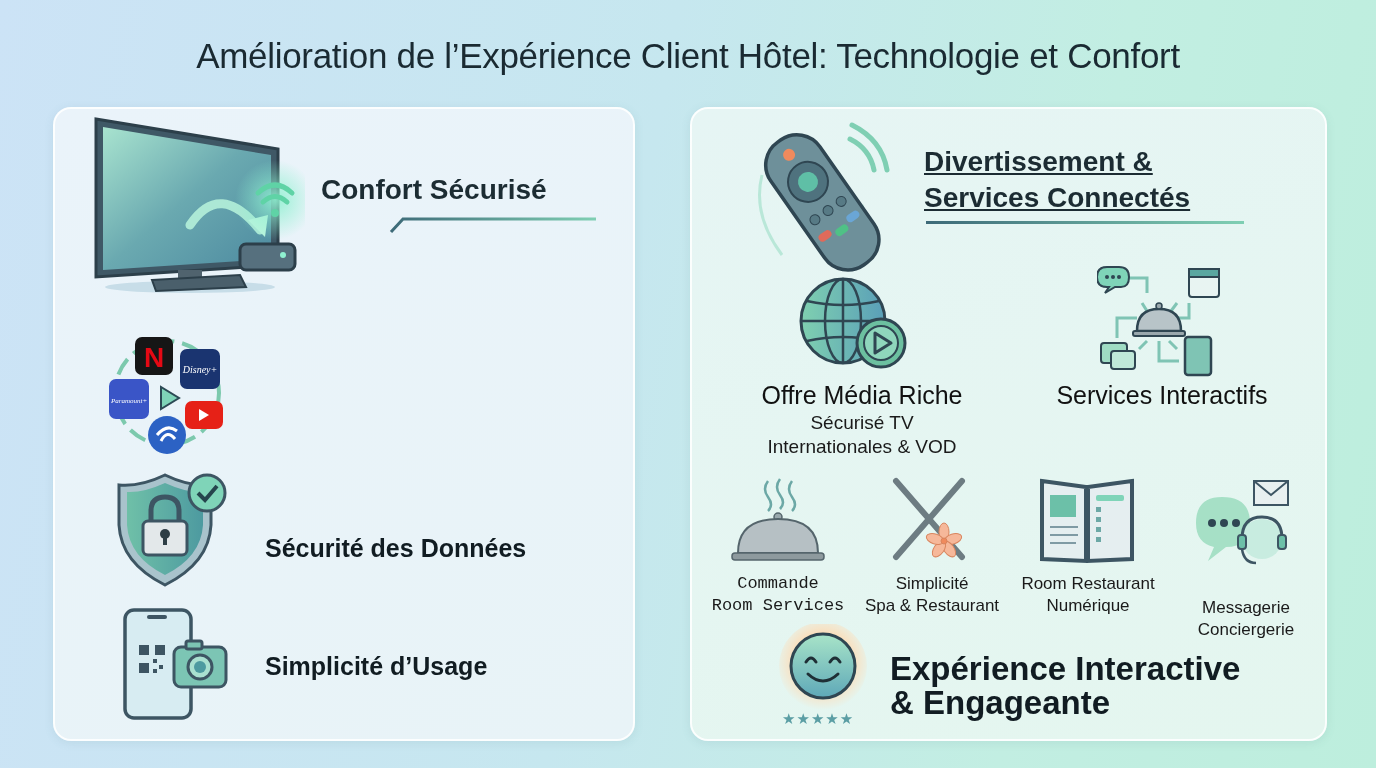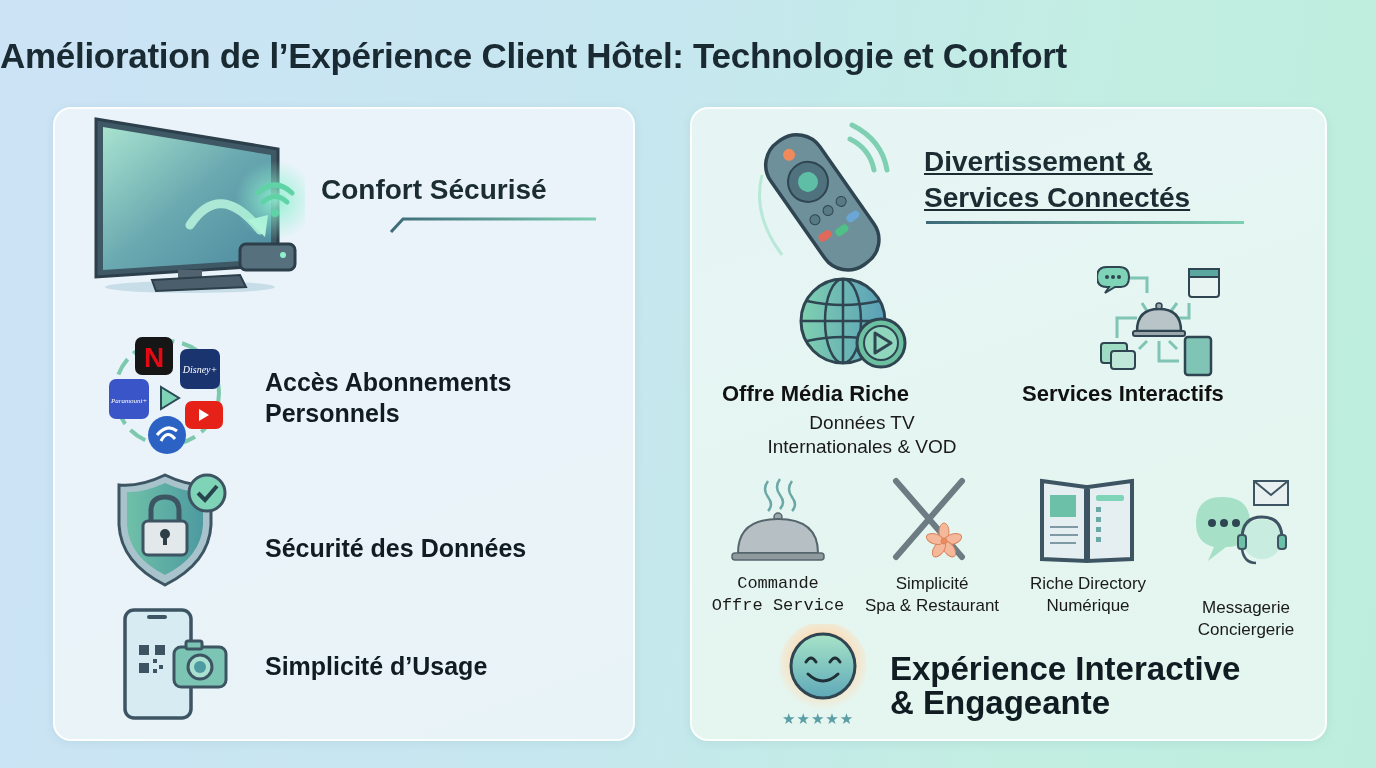--- a/index.html
+++ b/index.html
@@ -3,34 +3,34 @@
 <meta charset="utf-8">
 <style>
   html, body { margin: 0; padding: 0; }
   body {
     width: 1376px; height: 768px; overflow: hidden; position: relative;
     background: linear-gradient(100deg, #cce3f6 0%, #c6e7ef 45%, #c2eee2 75%, #bdeedd 100%);
     font-family: "Liberation Sans", "DejaVu Sans", sans-serif;
     color: #17262b;
   }
   .title {
-    position: absolute; left: 0; top: 36px; width: 1376px; text-align: left;
-    font-size: 35px; font-weight: 700; color: #1a2a32; letter-spacing: -0.3px;
+    position: absolute; left: 0; top: 36px; width: 1376px; text-align: center;
+    font-size: 35px; font-weight: 400; color: #1a2a32; letter-spacing: -0.3px;
   }
   .panel {
     position: absolute; top: 107px; height: 630px;
     border-radius: 18px; border: 2px solid rgba(255,255,255,0.85);
     box-shadow: 0 2px 10px rgba(80,130,140,0.12);
   }
   .panel-left { left: 53px; width: 578px; background: linear-gradient(160deg, #eaf3fa 0%, #e8f3f7 100%); }
   .panel-right { left: 690px; width: 633px; background: linear-gradient(160deg, #e6f5f4 0%, #e4f6ef 100%); }
   .abs { position: absolute; }
   .h-big { font-size: 28px; font-weight: 700; color: #1c2c33; line-height: 34px; }
   .h-med { font-size: 25px; font-weight: 700; color: #111c22; line-height: 31px; }
-  .h-sm { font-size: 22px; font-weight: 700; color: #111; }
+  .h-sm { font-size: 25px; font-weight: 400; color: #111; text-align: center; }
   .sub { font-size: 19px; color: #1a1a1a; text-align: center; line-height: 24px; }
   .cap { font-size: 17px; color: #1a1a1a; text-align: center; line-height: 22px; }
   svg { display: block; }
 </style>
 </head>
 <body>
 
 <div class="title">Amélioration de l’Expérience Client Hôtel: Technologie et Confort</div>
 
 <div class="panel panel-left">
@@ -87,24 +87,20 @@
       <text x="95" y="42" font-size="10" fill="#fff" text-anchor="middle" font-family="Liberation Serif, serif" font-style="italic">Disney+</text>
       <rect x="4" y="48" width="40" height="40" rx="7" fill="#3a55c7"></rect>
       <text x="24" y="72" font-size="7" fill="#fff" text-anchor="middle" font-family="Liberation Serif, serif" font-style="italic">Paramount+</text>
       <path d="M56 56 L56 78 L74 67 Z" fill="#7fd4b8" stroke="#2c4a55" stroke-width="2"></path>
       <rect x="80" y="70" width="38" height="28" rx="7" fill="#e62117"></rect>
       <path d="M94 78 L94 90 L104 84 Z" fill="#fff"></path>
       <circle cx="62" cy="104" r="19" fill="#2c62c4"></circle>
       <path d="M52 104 Q62 92 72 100 M56 110 Q62 98 70 108" fill="none" stroke="#fff" stroke-width="3"></path>
     </svg>
   </div>
-  <div class="abs h-med" style="left:210px; top:258px;">
-    <div>Accès Abonnements</div>
-    <div>Personnels</div>
-  </div>
 
   <div class="abs" style="left:60px; top:362px;">
     <svg width="115" height="118" viewBox="0 0 115 118">
       <defs>
           <linearGradient id="sh" x1="0" x2="1">
             <stop offset="0" stop-color="#6fc0a8"></stop>
             <stop offset="1" stop-color="#4d9aa0"></stop>
           </linearGradient>
         </defs>
       <path d="M50 4 Q25 16 4 14 L4 54 Q6 92 50 114 Q94 92 96 54 L96 14 Q75 16 50 4 Z" fill="#a9c3cc" stroke="#3d5563" stroke-width="3"></path>
@@ -181,21 +177,21 @@
       <line x1="46" y1="4" x2="46" y2="88" stroke="#2f4652" stroke-width="2.5"></line>
       <line x1="4" y1="46" x2="88" y2="46" stroke="#2f4652" stroke-width="2.5"></line>
       <path d="M10 26 Q46 34 82 26 M10 66 Q46 58 82 66" fill="none" stroke="#2f4652" stroke-width="2.5"></path>
       <circle cx="84" cy="68" r="24" fill="#6cc0a0" stroke="#2f4652" stroke-width="3"></circle>
       <circle cx="84" cy="68" r="17" fill="#8fd6bc" stroke="#2f4652" stroke-width="2"></circle>
       <path d="M78 58 L78 78 L94 68 Z" fill="none" stroke="#2f4652" stroke-width="3" stroke-linejoin="round"></path>
     </svg>
   </div>
   <div class="abs h-sm" style="left:30px; top:272px; width:280px;">Offre Média Riche</div>
   <div class="abs sub" style="left:30px; top:302px; width:280px;">
-    <div>Données TV</div>
+    <div>Sécurisé TV</div>
     <div>Internationales &amp; VOD</div>
   </div>
 
   <div class="abs" style="left:405px; top:154px;">
     <svg width="125" height="115" viewBox="0 0 125 115">
       <g stroke="#7fc4b4" stroke-width="3" fill="none">
         <path d="M30 15 L50 15 L50 30"></path>
           <path d="M92 40 L92 55 L78 55"></path>
         <path d="M40 55 L20 55 L20 75"></path>
           <path d="M62 78 L62 98 L82 98"></path>
@@ -272,28 +268,28 @@
       <circle cx="70" cy="62" r="20" fill="#c8ece0"></circle>
       <path d="M50 62 Q50 40 70 40 Q90 40 90 62" fill="none" stroke="#3d5563" stroke-width="3"></path>
       <rect x="46" y="58" width="8" height="14" rx="3" fill="#6cc0a8" stroke="#3d5563" stroke-width="2"></rect>
       <rect x="86" y="58" width="8" height="14" rx="3" fill="#6cc0a8" stroke="#3d5563" stroke-width="2"></rect>
       <path d="M50 72 Q52 86 64 86" fill="none" stroke="#3d5563" stroke-width="2.5"></path>
     </svg>
   </div>
 
   <div class="abs cap" style="left:8px; top:464px; width:156px;font-family:Liberation Mono, monospace;">
     <div>Commande</div>
-    <div>Offre Service</div>
+    <div>Room Services</div>
   </div>
   <div class="abs cap" style="left:160px; top:464px; width:160px;">
     <div>Simplicité</div>
     <div>Spa &amp; Restaurant</div>
   </div>
   <div class="abs cap" style="left:318px; top:464px; width:156px;">
-    <div>Riche Directory</div>
+    <div>Room Restaurant</div>
     <div>Numérique</div>
   </div>
   <div class="abs cap" style="left:476px; top:464px; width:156px;margin-top:24px;">
     <div>Messagerie</div>
     <div>Conciergerie</div>
   </div>
 
   <div class="abs" style="left:86px; top:515px;">
     <svg width="90" height="100" viewBox="0 0 90 100">
       <defs>

